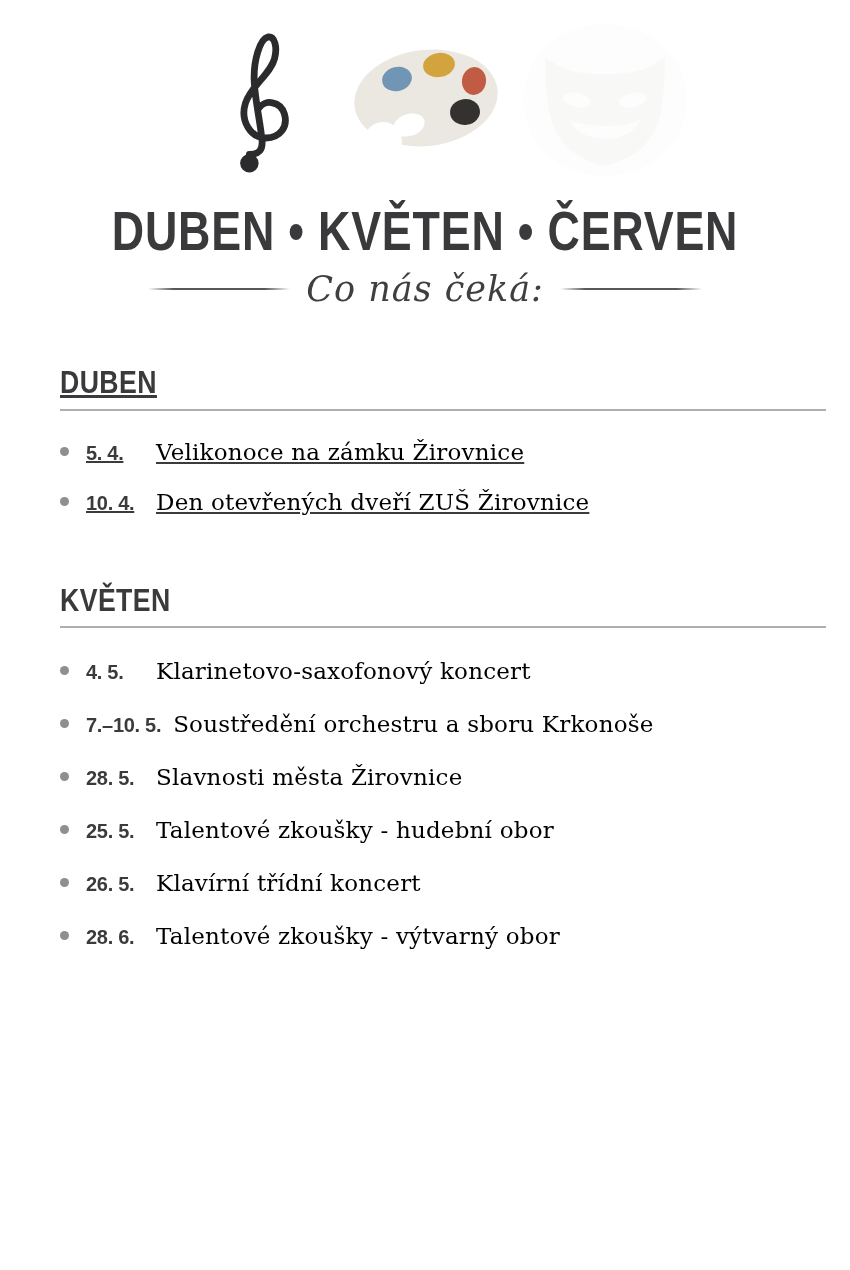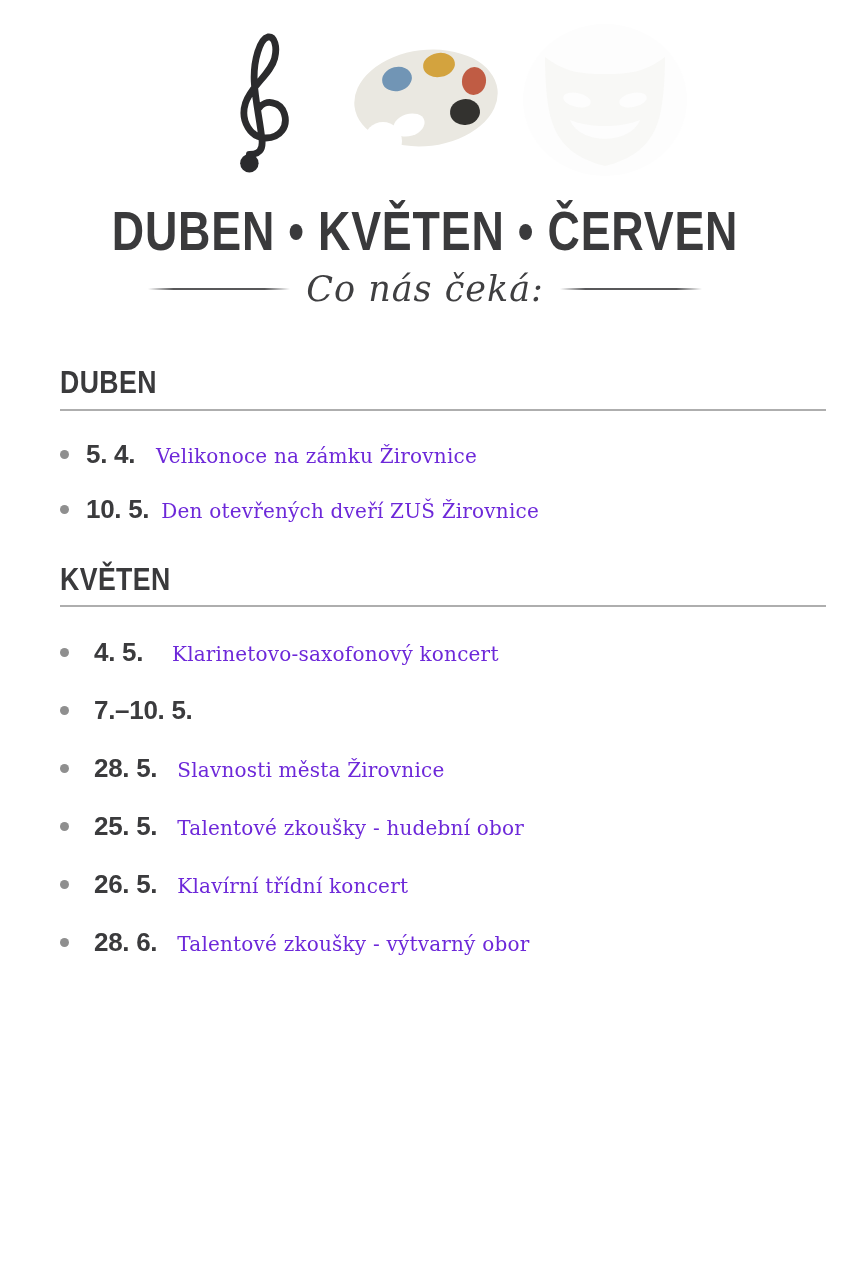--- a/index.html
+++ b/index.html
@@ -44,22 +44,22 @@
   .subtitle-text {
     font-family: "DejaVu Serif", serif;
     font-style: italic;
     font-size: 35px;
     color: #3f3f41;
     letter-spacing: 1px;
   }
 
   
   .content { padding: 0 24px 0 60px; }
-  .section { margin-top: 27px; }
-  .section.first { margin-top: 58px; }
+  .section { margin-top: 58px; }
+  .section.first { margin-top: 58px; text-decoration: underline; }
   .section-title {
     font-size: 31px;
     font-weight: bold;
     color: #3a3a3c;
     letter-spacing: 0.5px;
     transform: scaleX(0.86);
     transform-origin: left center;
     line-height: 1.05;
   }
   .section-rule {
@@ -67,42 +67,42 @@
     height: 2px;
     background: #aeaeae;
     border: none;
   }
   ul.events { list-style: none; margin-top: 16px; }
   li.event {
     display: flex;
     align-items: baseline;
     padding: 12px 0;
   }
-  .section.loose li.event { padding: 13.5px 0; gap: 8px; }
+  .section.loose li.event { padding: 13.5px 0; }
   .bullet {
     width: 9px; height: 9px;
     border-radius: 50%;
     background: #8f8f8f;
     align-self: center;
     margin-right: 17px;
     flex: 0 0 auto;
   }
   .event-date {
     font-weight: bold;
-    font-size: 26px;
+    font-size: 20px;
     color: #3b3b3d;
     min-width: 58px;
     margin-right: 12px;
     white-space: nowrap;
     letter-spacing: -0.3px;
   }
   .event-title {
     font-family: "DejaVu Serif", serif;
-    font-size: 20px;
-    color: #6d28d9;
+    font-size: 23px;
+    color: #000000;
     letter-spacing: 0.2px;
     white-space: nowrap;
   }
 </style>
 </head>
 <body>
 
 <div class="page">
 
   <div class="icons-row">
@@ -144,38 +144,39 @@
       <h2 class="section-title">DUBEN</h2>
       <div class="section-rule"></div>
       <ul class="events">
         <li class="event">
           <span class="bullet"></span>
           <span class="event-date">5. 4.</span>
           <span class="event-title">Velikonoce na zámku Žirovnice</span>
         </li>
         <li class="event">
           <span class="bullet"></span>
-          <span class="event-date">10. 5.</span>
+          <span class="event-date">10. 4.</span>
           <span class="event-title">Den otevřených dveří ZUŠ Žirovnice</span>
         </li>
       </ul>
     </section>
 
     <section class="section loose">
       <h2 class="section-title">KVĚTEN</h2>
       <div class="section-rule"></div>
       <ul class="events">
         <li class="event">
           <span class="bullet"></span>
           <span class="event-date">4. 5.</span>
           <span class="event-title">Klarinetovo-saxofonový koncert</span>
         </li>
         <li class="event">
           <span class="bullet"></span>
           <span class="event-date">7.–10. 5.</span>
+          <span class="event-title">Soustředění orchestru a sboru Krkonoše</span>
         </li>
         <li class="event">
           <span class="bullet"></span>
           <span class="event-date">28. 5.</span>
           <span class="event-title">Slavnosti města Žirovnice</span>
         </li>
         <li class="event">
           <span class="bullet"></span>
           <span class="event-date">25. 5.</span>
           <span class="event-title">Talentové zkoušky - hudební obor</span>

